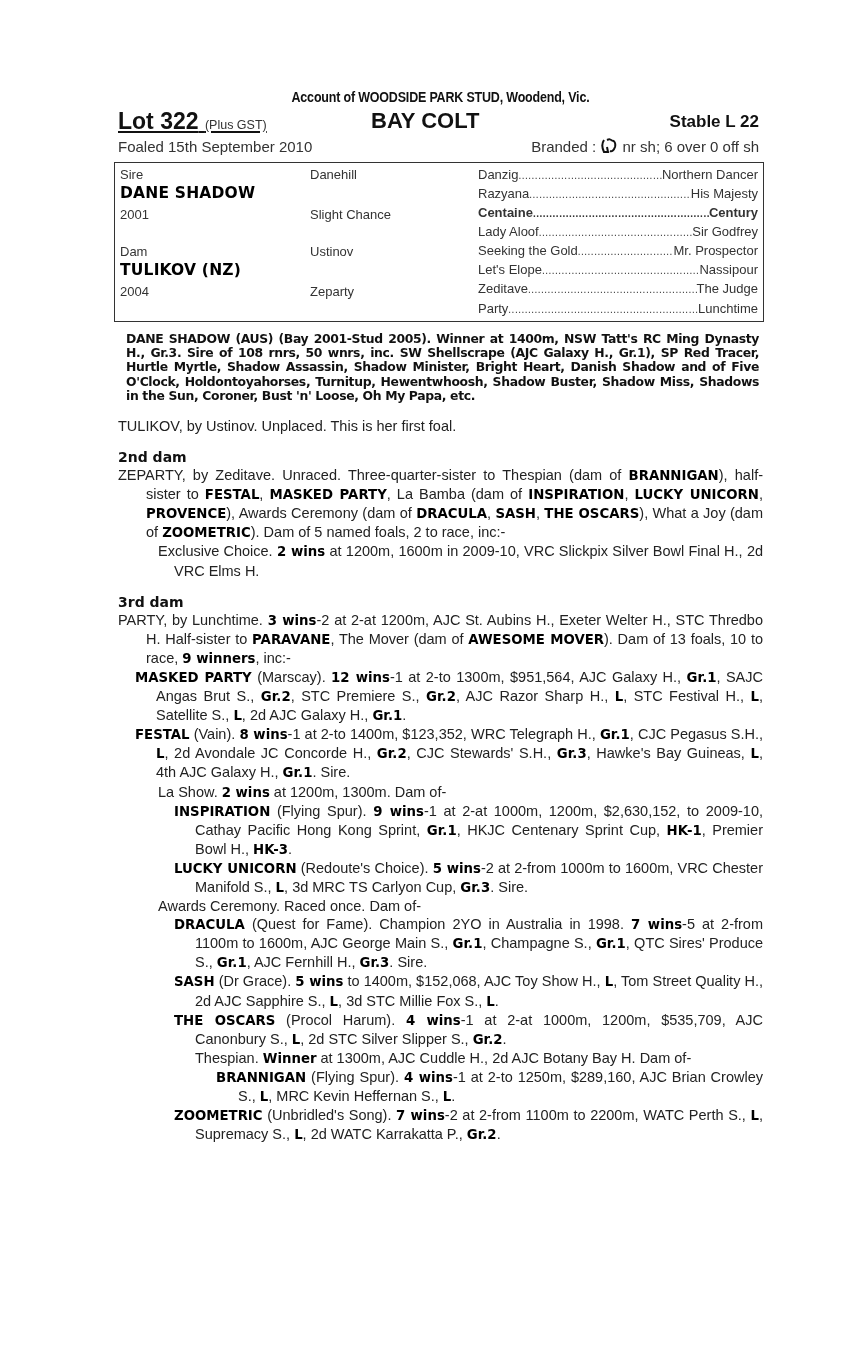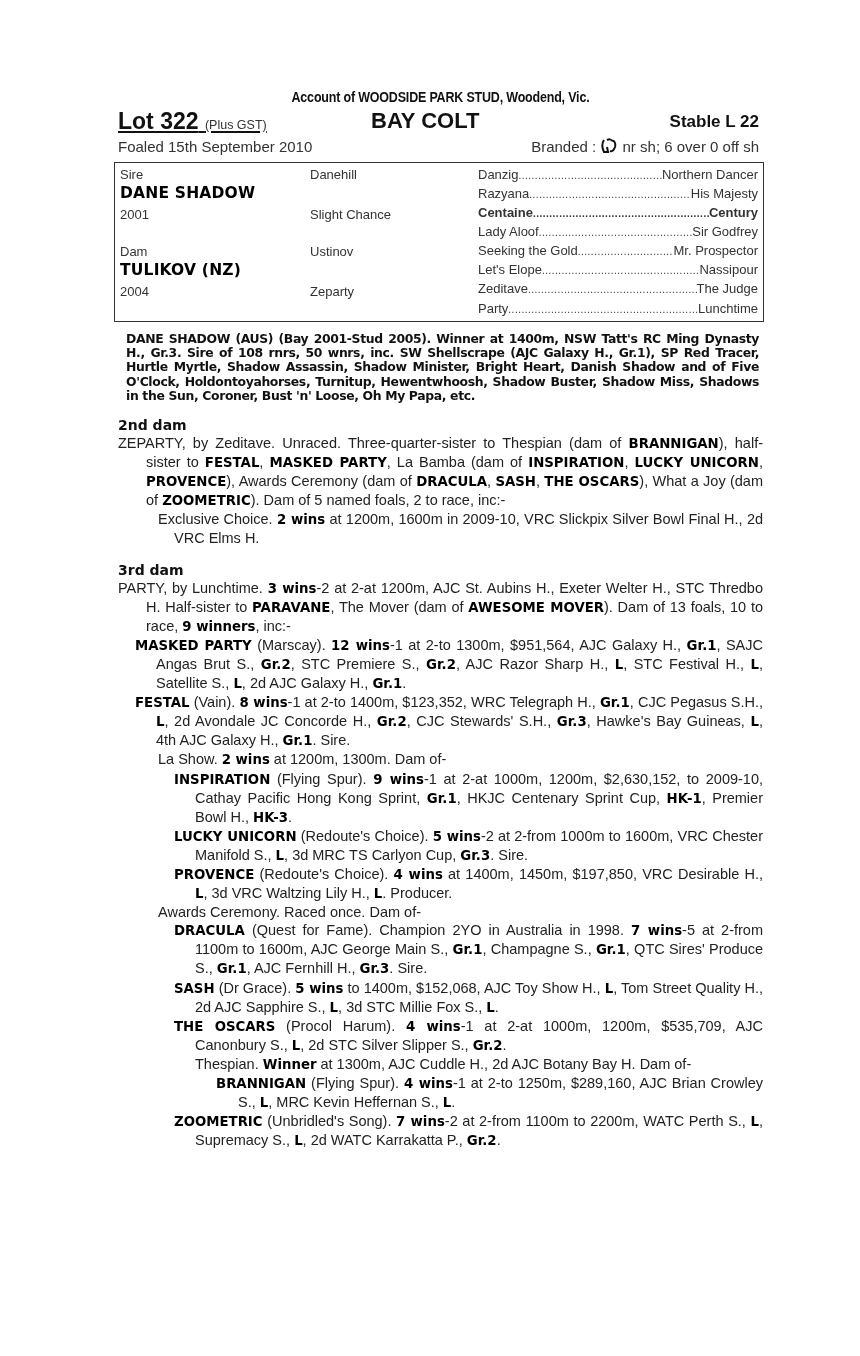--- a/index.html
+++ b/index.html
@@ -112,35 +112,35 @@
           <span class="dots"></span>
           <span>Lunchtime</span>
         </div>
       </div>
   </div>
 
   <div class="sirepara">DANE SHADOW (AUS) (Bay 2001-Stud 2005). Winner at 1400m, NSW Tatt's RC Ming Dynasty H., Gr.3. Sire of 108 rnrs, 50 wnrs, inc. SW Shellscrape (AJC Galaxy H., Gr.1), SP Red Tracer, Hurtle Myrtle, Shadow Assassin, Shadow Minister, Bright Heart, Danish Shadow and of Five O'Clock, Holdontoyahorses, Turnitup, Hewentwhoosh, Shadow Buster, Shadow Miss, Shadows in the Sun, Coroner, Bust 'n' Loose, Oh My Papa, etc.</div>
 
   <div id="sections">
       <div class="sect">
+        <div class="p lvl0"><span>TULIKOV, by Ustinov. Unplaced. This is her first foal.</span></div>
       </div>
       <div class="sect">
         <h3>2nd dam</h3>
         <div class="p lvl0"><span>ZEPARTY, by Zeditave. Unraced. Three-quarter-sister to Thespian (dam of </span><b>BRANNIGAN</b><span>), half-sister to </span><b>FESTAL</b><span>, </span><b>MASKED PARTY</b><span>, La Bamba (dam of </span><b>INSPIRATION</b><span>, </span><b>LUCKY UNICORN</b><span>, </span><b>PROVENCE</b><span>), Awards Ceremony (dam of </span><b>DRACULA</b><span>, </span><b>SASH</b><span>, </span><b>THE OSCARS</b><span>), What a Joy (dam of </span><b>ZOOMETRIC</b><span>). Dam of 5 named foals, 2 to race, inc:-</span></div>
         <div class="p lvl2"><span>Exclusive Choice. </span><b>2 wins</b><span> at 1200m, 1600m in 2009-10, VRC Slickpix Silver Bowl Final H., 2d VRC Elms H.</span></div>
       </div>
       <div class="sect">
         <h3>3rd dam</h3>
         <div class="p lvl0"><span>PARTY, by Lunchtime. </span><b>3 wins</b><span>-2 at 2-at 1200m, AJC St. Aubins H., Exeter Welter H., STC Thredbo H. Half-sister to </span><b>PARAVANE</b><span>, The Mover (dam of </span><b>AWESOME MOVER</b><span>). Dam of 13 foals, 10 to race, </span><b>9 winners</b><span>, inc:-</span></div>
         <div class="p lvl1"><b>MASKED PARTY</b><span> (Marscay). </span><b>12 wins</b><span>-1 at 2-to 1300m, $951,564, AJC Galaxy H., </span><b>Gr.1</b><span>, SAJC Angas Brut S., </span><b>Gr.2</b><span>, STC Premiere S., </span><b>Gr.2</b><span>, AJC Razor Sharp H., </span><b>L</b><span>, STC Festival H., </span><b>L</b><span>, Satellite S., </span><b>L</b><span>, 2d AJC Galaxy H., </span><b>Gr.1</b><span>.</span></div>
         <div class="p lvl1"><b>FESTAL</b><span> (Vain). </span><b>8 wins</b><span>-1 at 2-to 1400m, $123,352, WRC Telegraph H., </span><b>Gr.1</b><span>, CJC Pegasus S.H., </span><b>L</b><span>, 2d Avondale JC Concorde H., </span><b>Gr.2</b><span>, CJC Stewards' S.H., </span><b>Gr.3</b><span>, Hawke's Bay Guineas, </span><b>L</b><span>, 4th AJC Galaxy H., </span><b>Gr.1</b><span>. Sire.</span></div>
         <div class="p lvl2"><span>La Show. </span><b>2 wins</b><span> at 1200m, 1300m. Dam of-</span></div>
         <div class="p lvl3"><b>INSPIRATION</b><span> (Flying Spur). </span><b>9 wins</b><span>-1 at 2-at 1000m, 1200m, $2,630,152, to 2009-10, Cathay Pacific Hong Kong Sprint, </span><b>Gr.1</b><span>, HKJC Centenary Sprint Cup, </span><b>HK-1</b><span>, Premier Bowl H., </span><b>HK-3</b><span>.</span></div>
         <div class="p lvl3"><b>LUCKY UNICORN</b><span> (Redoute's Choice). </span><b>5 wins</b><span>-2 at 2-from 1000m to 1600m, VRC Chester Manifold S., </span><b>L</b><span>, 3d MRC TS Carlyon Cup, </span><b>Gr.3</b><span>. Sire.</span></div>
-        <div class="p lvl3"><b>PROVENCE</b><span> (Redoute's Choice). </span><b>4 wins</b><span> at 1400m, 1450m, $197,850, VRC Desirable H., </span><b>L</b><span>, 3d VRC Waltzing Lily H., </span><b>L</b><span>. Producer.</span></div>
         <div class="p lvl2"><span>Awards Ceremony. Raced once. Dam of-</span></div>
         <div class="p lvl3"><b>DRACULA</b><span> (Quest for Fame). Champion 2YO in Australia in 1998. </span><b>7 wins</b><span>-5 at 2-from 1100m to 1600m, AJC George Main S., </span><b>Gr.1</b><span>, Champagne S., </span><b>Gr.1</b><span>, QTC Sires' Produce S., </span><b>Gr.1</b><span>, AJC Fernhill H., </span><b>Gr.3</b><span>. Sire.</span></div>
         <div class="p lvl3"><b>SASH</b><span> (Dr Grace). </span><b>5 wins</b><span> to 1400m, $152,068, AJC Toy Show H., </span><b>L</b><span>, Tom Street Quality H., 2d AJC Sapphire S., </span><b>L</b><span>, 3d STC Millie Fox S., </span><b>L</b><span>.</span></div>
         <div class="p lvl3"><b>THE OSCARS</b><span> (Procol Harum). </span><b>4 wins</b><span>-1 at 2-at 1000m, 1200m, $535,709, AJC Canonbury S., </span><b>L</b><span>, 2d STC Silver Slipper S., </span><b>Gr.2</b><span>.</span></div>
         <div class="p lvl4"><span>Thespian. </span><b>Winner</b><span> at 1300m, AJC Cuddle H., 2d AJC Botany Bay H. Dam of-</span></div>
         <div class="p lvl5"><b>BRANNIGAN</b><span> (Flying Spur). </span><b>4 wins</b><span>-1 at 2-to 1250m, $289,160, AJC Brian Crowley S., </span><b>L</b><span>, MRC Kevin Heffernan S., </span><b>L</b><span>.</span></div>
         <div class="p lvl3"><b>ZOOMETRIC</b><span> (Unbridled's Song). </span><b>7 wins</b><span>-2 at 2-from 1100m to 2200m, WATC Perth S., </span><b>L</b><span>, Supremacy S., </span><b>L</b><span>, 2d WATC Karrakatta P., </span><b>Gr.2</b><span>.</span></div>
       </div>
     </div>
 </div>

